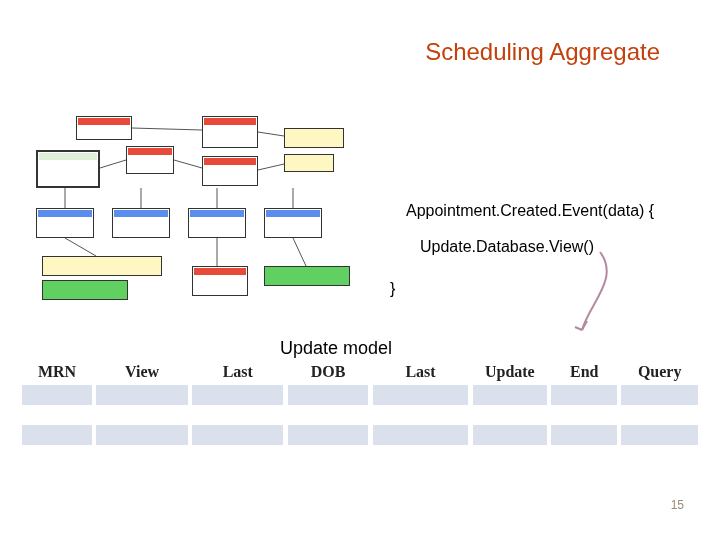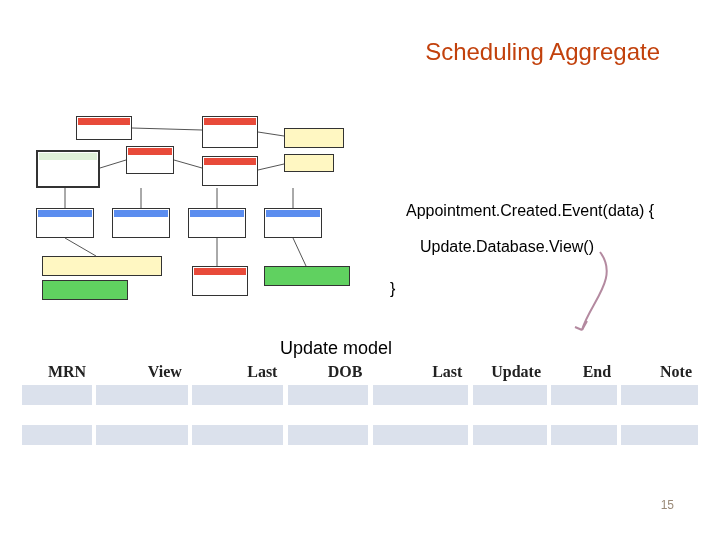--- a/index.html
+++ b/index.html
@@ -79,41 +79,41 @@
   
   .qm-table {
     position: absolute;
     top: 361px;
     left: 22px;
     width: 676px;
     border-collapse: collapse;
     table-layout: fixed;
   }
   .qm-table th {
-    text-align: right;
+    text-align: center;
     font-family: Georgia, 'Times New Roman', serif;
     font-weight: 700;
     font-size: 16px;
     color: #222;
     padding: 2px 6px 4px 6px;
     background: #fff;
   }
   .qm-table td {
     height: 20px;
     padding: 0;
   }
   .qm-table tbody tr:nth-child(odd) td { background: #dbe1ec; }
   .qm-table tbody tr:nth-child(even) td { background: #fff; }
   .gap { width: 4px; background: #fff !important; }
 
   
   .pg {
     position: absolute;
     bottom: 28px;
-    right: 46px;
+    right: 36px;
     font-size: 12px;
     color: #9a8a78;
   }
 </style>
 </head>
 <body>
 
 <div class="title">
   <span>Scheduling Aggregate</span><br>
 </div>
@@ -217,21 +217,21 @@
       <th>Last</th>
         <th class="gap"></th>
       <th>DOB</th>
         <th class="gap"></th>
       <th>Last</th>
         <th class="gap"></th>
       <th>Update</th>
         <th class="gap"></th>
       <th>End</th>
         <th class="gap"></th>
-      <th>Note</th>
+      <th>Query</th>
     </tr>
   </thead>
   <tbody>
     <tr>
       <td></td>
         <td class="gap"></td>
         <td></td>
         <td class="gap"></td>
         <td></td>
         <td class="gap"></td>

